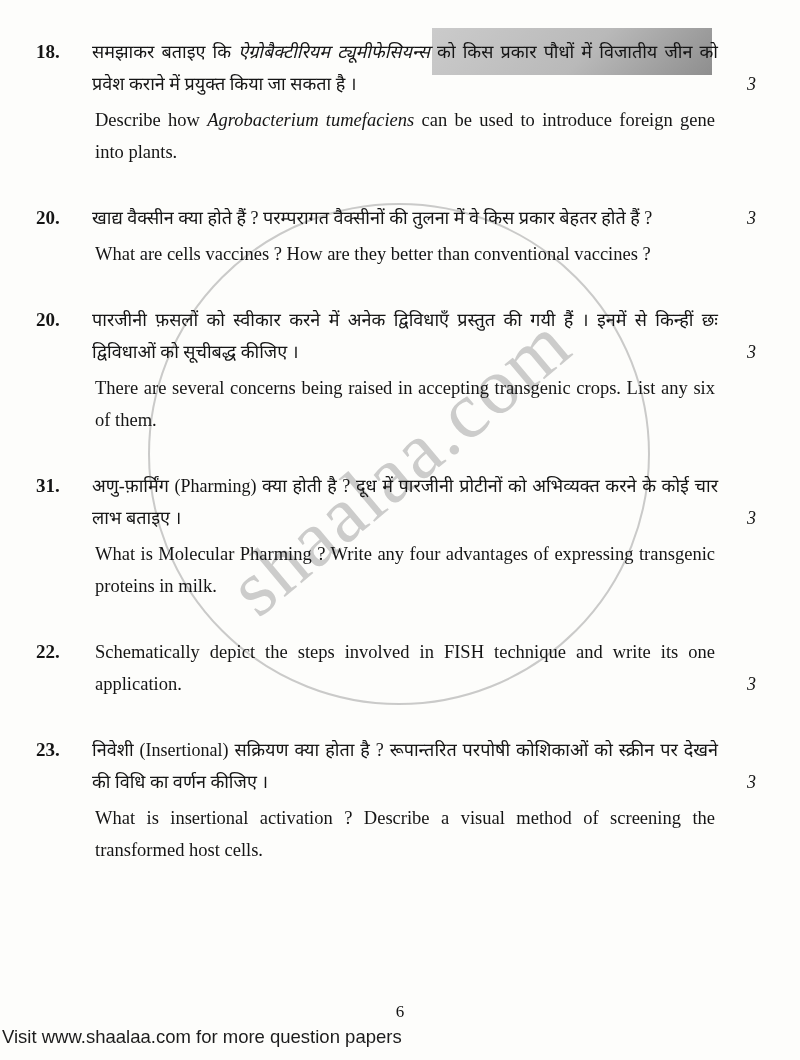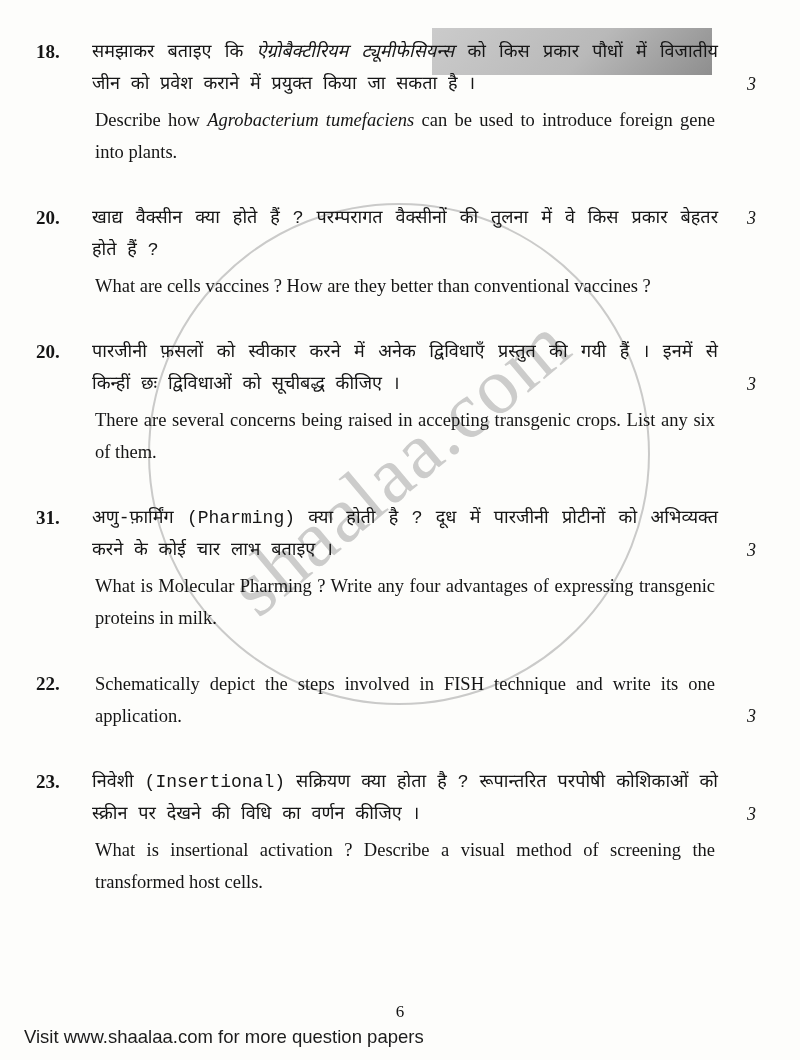--- a/index.html
+++ b/index.html
@@ -57,21 +57,21 @@
   .qnum {
     position: absolute;
     left: -56px; top: 0;
     font-weight: bold;
     font-size: 19px;
     line-height: 32px;
     font-family: Liberation Serif, serif;
   }
   .hindi {
     margin: 0 0 4px 0;
-    font-family: Liberation Mono, monospace;
+    font-family: Liberation Serif, serif;
     font-size: 18px;
     line-height: 32px;
     text-align: justify;
   }
   .english {
     margin: 3px;
     font-family: "Liberation Serif", serif;
     font-size: 18.5px;
     line-height: 32px;
     text-align: justify;
@@ -101,21 +101,21 @@
     position: absolute;
     left: 0; top: 1002px;
     width: 800px;
     text-align: center;
     font-family: "Liberation Serif", serif;
     font-size: 17px;
     z-index: 3;
   }
   .footer-promo {
     position: absolute;
-    left: 24px; top: 1026px;
+    left: 2px; top: 1026px;
     font-family: "Liberation Sans", sans-serif;
     font-size: 18.5px;
     color: #1c1c1c;
     z-index: 3;
   }
 </style>
 </head>
 <body>
 
 <div class="page">

